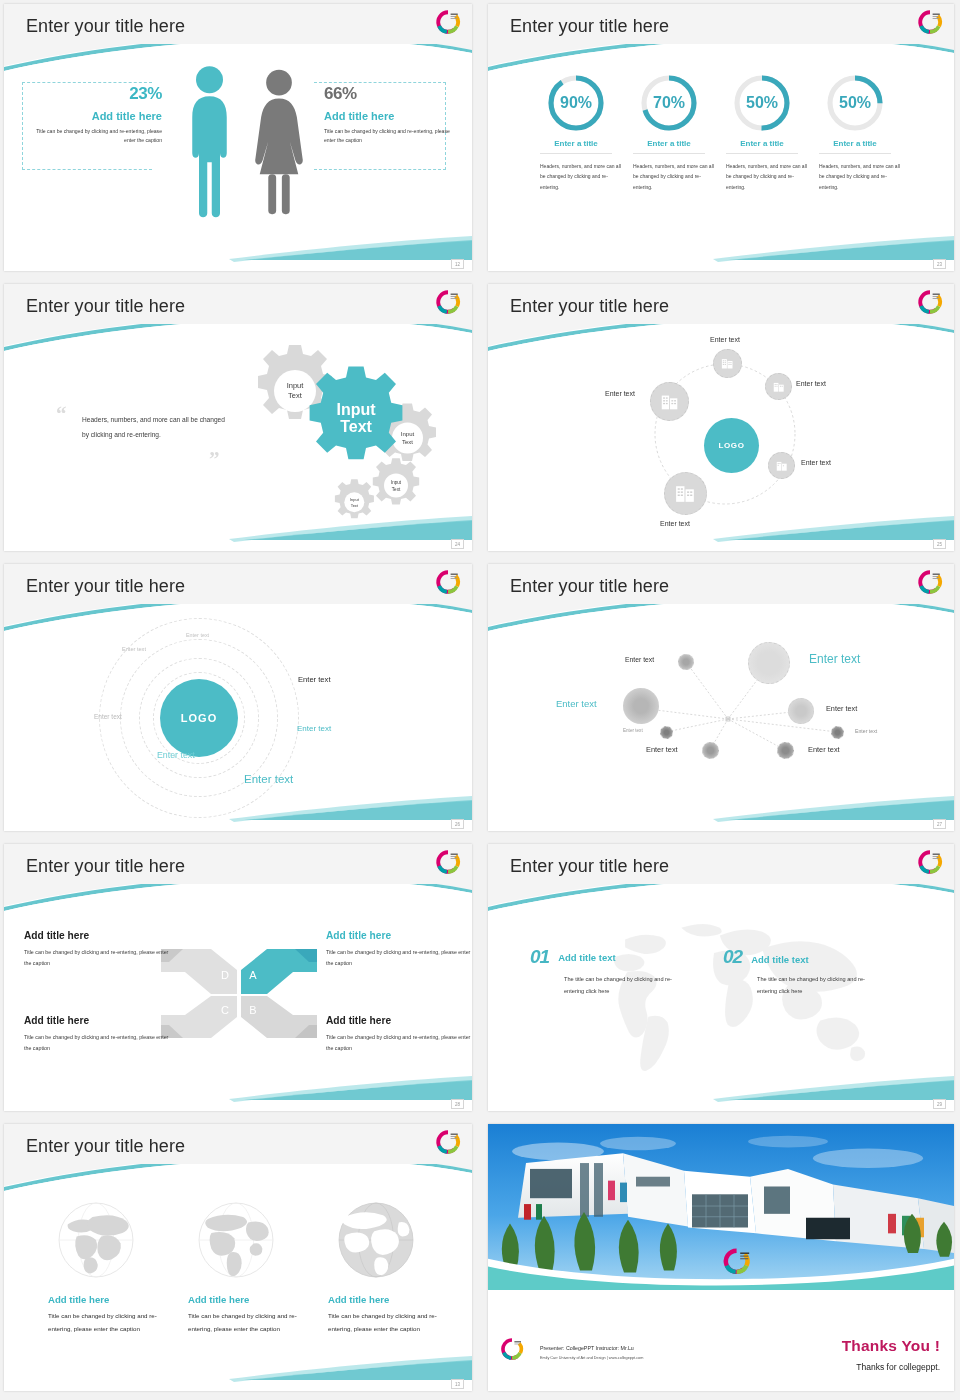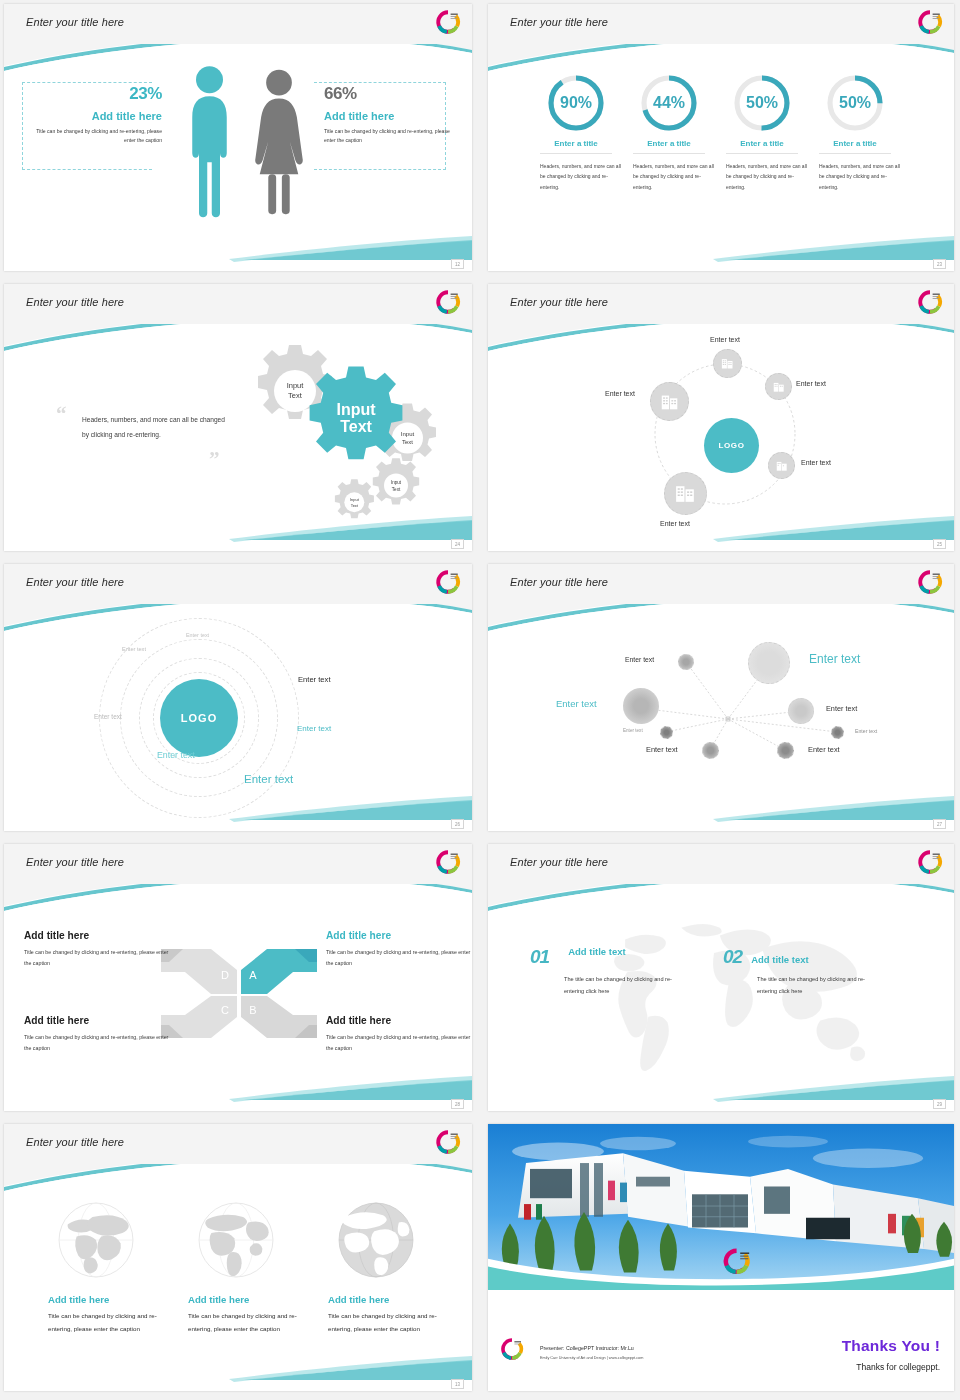--- a/index.html
+++ b/index.html
@@ -25,22 +25,22 @@
     box-shadow: 0 0 2px rgba(0,0,0,0.18);
   }
   
   .s-head {
     position: absolute; top: 0; left: 0; right: 0; height: 40px;
     background: #f4f4f4;
     border-bottom: none;
   }
   .s-title {
     position: absolute; left: 22px; top: 12px;
-    font-size: 11px; color: #2b2b2b; letter-spacing: .1px;
-    font-weight: 400; white-space: nowrap; font-style: italic;
+    font-size: 18px; color: #2b2b2b; letter-spacing: .1px;
+    font-weight: 400; white-space: nowrap;
   }
   .s-logo { position: absolute; right: 11px; top: 5px; width: 26px; height: 26px; }
   .s-page {
     position: absolute; right: 8px; bottom: 2px;
     width: 13px; height: 10px; border: 1px solid #d5d5d5;
     background: #fff; color: #9a9a9a; font-size: 4.5px;
     line-height: 9px; text-align: center;
   }
   .s-curve-top, .s-curve-bot { position: absolute; left: 0; top: 0; width: 100%; height: 100%;
     pointer-events: none; }
@@ -103,21 +103,21 @@
   .nm-body { font-size: 5.6px; color: #3a3a3a; line-height: 2.15; margin-top: 5px; }
 
   
   .gl-col { position: absolute; width: 120px; }
   .gl-head { font-size: 9.6px; font-weight: 700; color: #3cb7c4; }
   .gl-body { font-size: 6.2px; color: #2e2e2e; line-height: 2.05; margin-top: 5px; }
 
   
   .cl-photo { position: absolute; left: 0; right: 0; top: 0; height: 166px; overflow: hidden; }
   .cl-thanks { position: absolute; right: 14px; bottom: 36px; font-size: 15.5px;
-    font-weight: 700; color: #6d28d9; letter-spacing: .2px; }
+    font-weight: 700; color: #be185d; letter-spacing: .2px; }
   .cl-sub { position: absolute; right: 14px; bottom: 19px; font-size: 8.5px; color: #222; }
   .cl-foot1 { position: absolute; left: 52px; bottom: 40px; font-size: 5.3px; color: #2f2f2f; }
   .cl-foot2 { position: absolute; left: 52px; bottom: 31px; font-size: 3.8px; color: #555; }
 </style>
 </head>
 <body>
 
 <div class="grid">
 
   <div class="cell">
@@ -209,21 +209,21 @@
           <div class="dn-rule"></div>
           <div class="dn-body">Headers, numbers, and more can all be changed by clicking and re-entering.</div>
         </div>
 
         <div class="dn-col" style="left:131px;top:30px">
           <div class="dn-ring">
             <svg viewBox="0 0 36 36" style="width:100%;height:100%;transform:rotate(-90deg)">
               <circle cx="18" cy="18" r="15.5" fill="none" stroke="#e8e8e8" stroke-width="3.2"></circle>
               <circle cx="18" cy="18" r="15.5" fill="none" stroke="#3aa8bb" stroke-width="3.2" stroke-dasharray="68.17 97.39"></circle>
             </svg>
-            <div class="dn-val">44%</div>
+            <div class="dn-val">70%</div>
           </div>
           <div class="dn-title">Enter a title</div>
           <div class="dn-rule"></div>
           <div class="dn-body">Headers, numbers, and more can all be changed by clicking and re-entering.</div>
         </div>
 
         <div class="dn-col" style="left:224px;top:30px">
           <div class="dn-ring">
             <svg viewBox="0 0 36 36" style="width:100%;height:100%;transform:rotate(-90deg)">
               <circle cx="18" cy="18" r="15.5" fill="none" stroke="#e8e8e8" stroke-width="3.2"></circle>
@@ -647,21 +647,21 @@
             <path d="M136 70 q16 -4 22 8 q6 16 -4 30 q-12 16 -20 8 q-6 -10 2 -46 z"></path>
             <path d="M170 38 q30 -12 58 -6 q24 6 36 22 q10 14 -6 22 q-26 10 -52 4 q-28 -8 -36 -42 z"></path>
             <path d="M196 76 q24 -4 34 10 q6 14 -8 22 q-18 8 -28 -6 q-8 -14 2 -26 z"></path>
             <path d="M230 112 q22 -8 36 4 q10 12 -4 22 q-20 10 -32 -4 q-8 -12 0 -22 z"></path>
             <path d="M262 140 q10 -4 14 4 q2 8 -8 10 q-10 0 -6 -14 z"></path>
             <path d="M86 16 q24 -8 40 0 q6 6 -6 8 q-22 4 -34 -8 z"></path>
           </g>
         </svg>
 
         <div style="position:absolute;left:42px;top:62px;width:160px">
-          <div style="display:flex;align-items:flex-start;gap:19px">
+          <div style="display:flex;align-items:center;gap:9px">
             <div class="nm-num">01</div>
             <div class="nm-head">Add title text</div>
           </div>
           <div class="nm-body" style="padding-left:34px">The title can be changed by clicking and re-entering click here</div>
         </div>
 
         <div style="position:absolute;left:235px;top:62px;width:160px">
           <div style="display:flex;align-items:baseline;gap:9px">
             <div class="nm-num">02</div>
             <div class="nm-head">Add title text</div>

